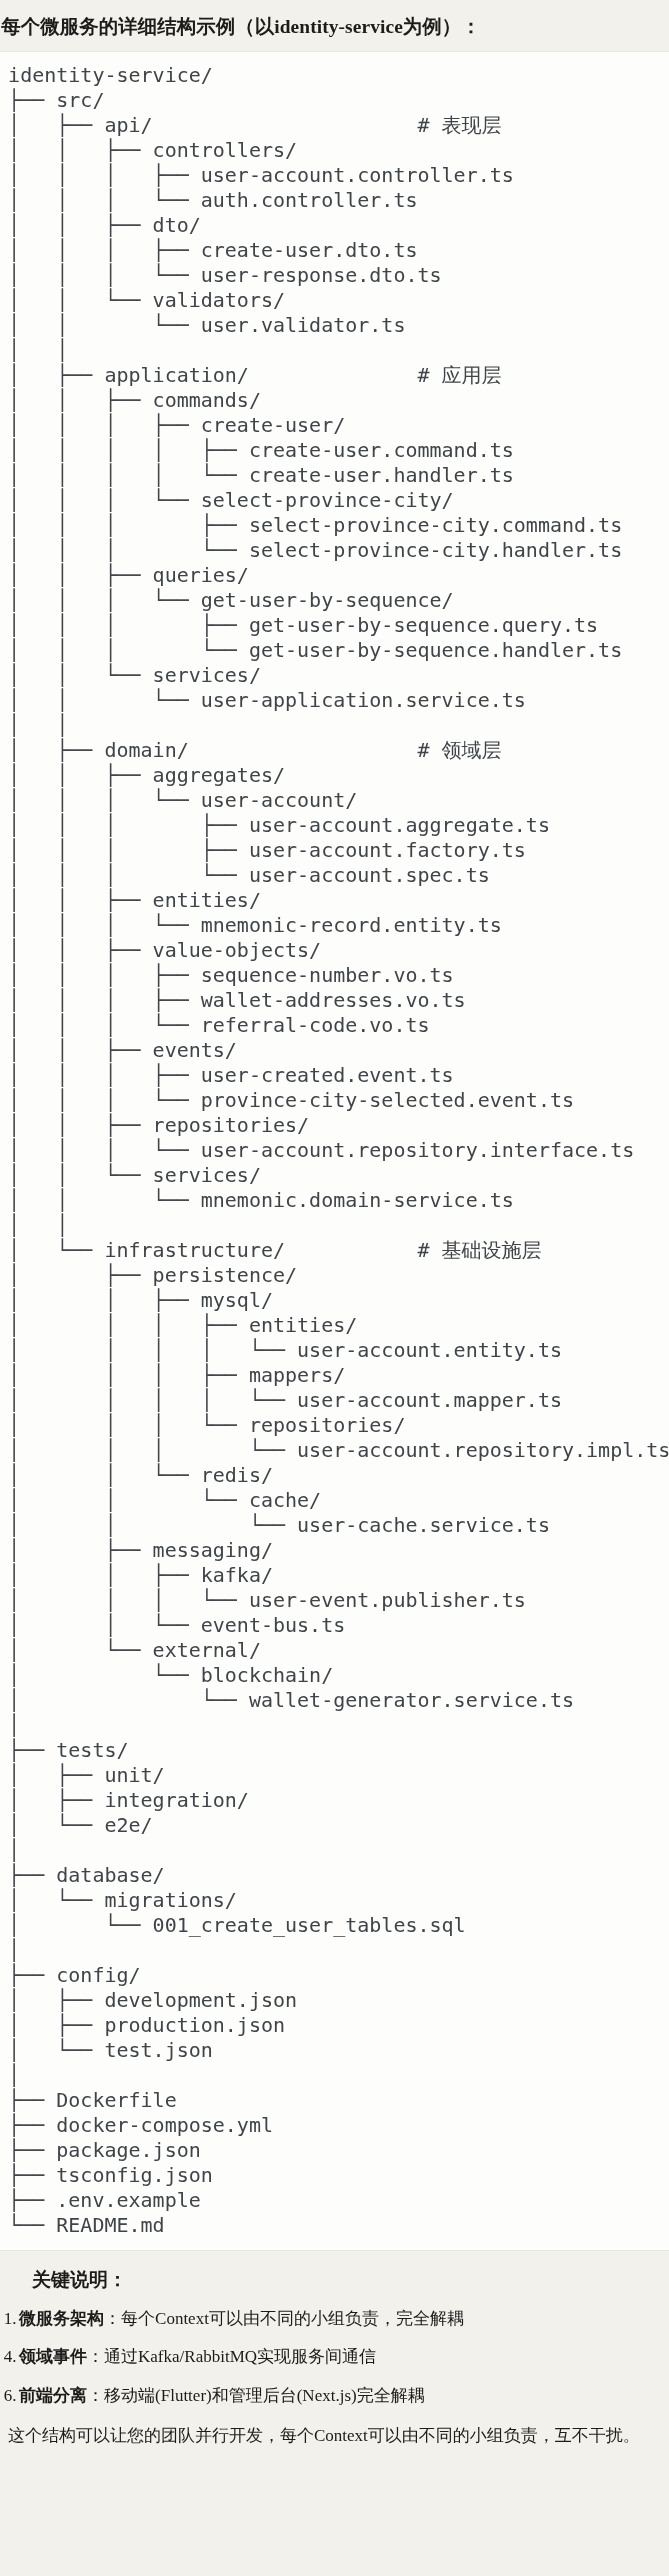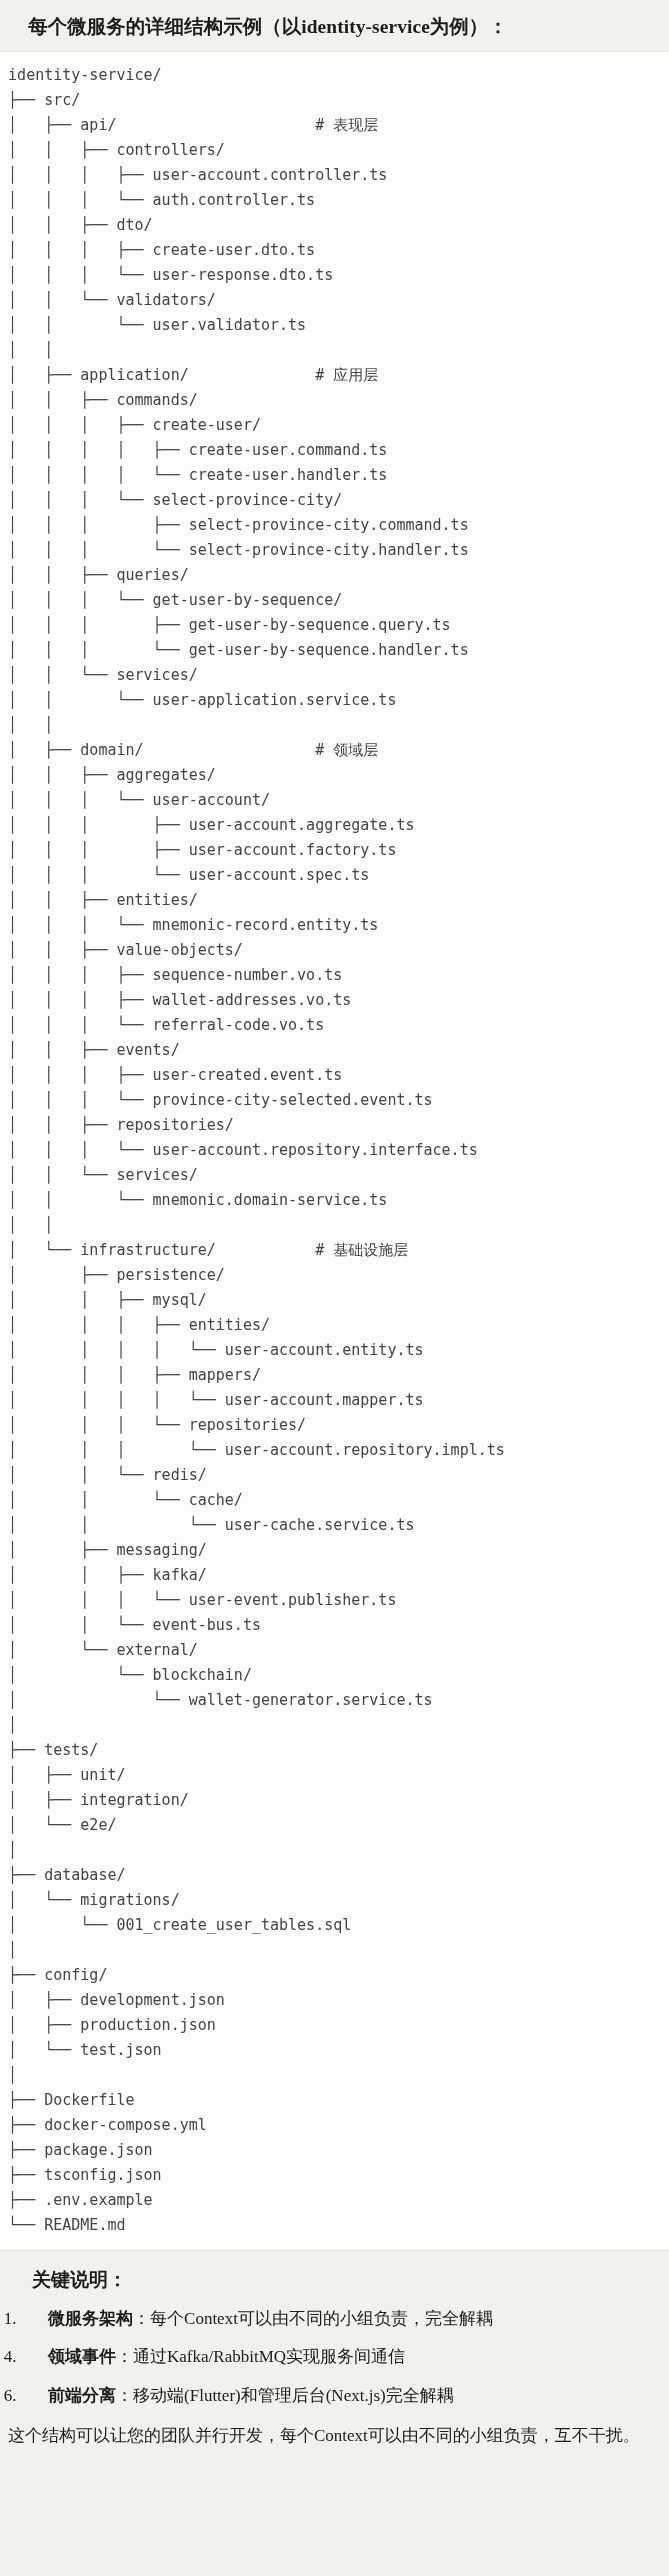--- a/index.html
+++ b/index.html
@@ -23,33 +23,32 @@
     display:flex;
     align-items:center;
     padding:2.5px 6.3px 0 1.3px;
   }
   .title-band h2{
     margin:0;
     font-size:19.4px;
     font-weight:700;
     line-height:1.25;
     letter-spacing:0.1px;
-    padding-left:27px;
   }
   .code-block{
     background:var(--code-bg);
     border-top:0.6px solid var(--code-border);
     border-bottom:0.6px solid var(--code-border);
     padding:11.3px 0 11.3px 8.1px;
     overflow:hidden;
   }
   .code-block pre{
     margin:0;
     font-family:"DejaVu Sans Mono","Liberation Mono",monospace;
-    font-size:15px;
+    font-size:20px;
     line-height:25px;
     color:var(--code-text);
     white-space:pre;
   }
   .notes{
     padding:16.3px 6.3px 9.4px 0;
   }
   .notes-heading{
     margin:0;
     font-size:19px;
@@ -61,21 +60,20 @@
     margin-top:13.8px;
     padding-left:3.8px;
     font-size:17px;
     line-height:25px;
   }
   .note-num{
     margin-right:2.5px;
   }
   .note-term{
     font-weight:700;
-    margin-left:29px;
   }
   .closing-paragraph{
     margin:15px 0 0 0;
     font-size:17px;
     line-height:25px;
     padding-left:8px;
   }
 </style>
 </head>
 <body>

